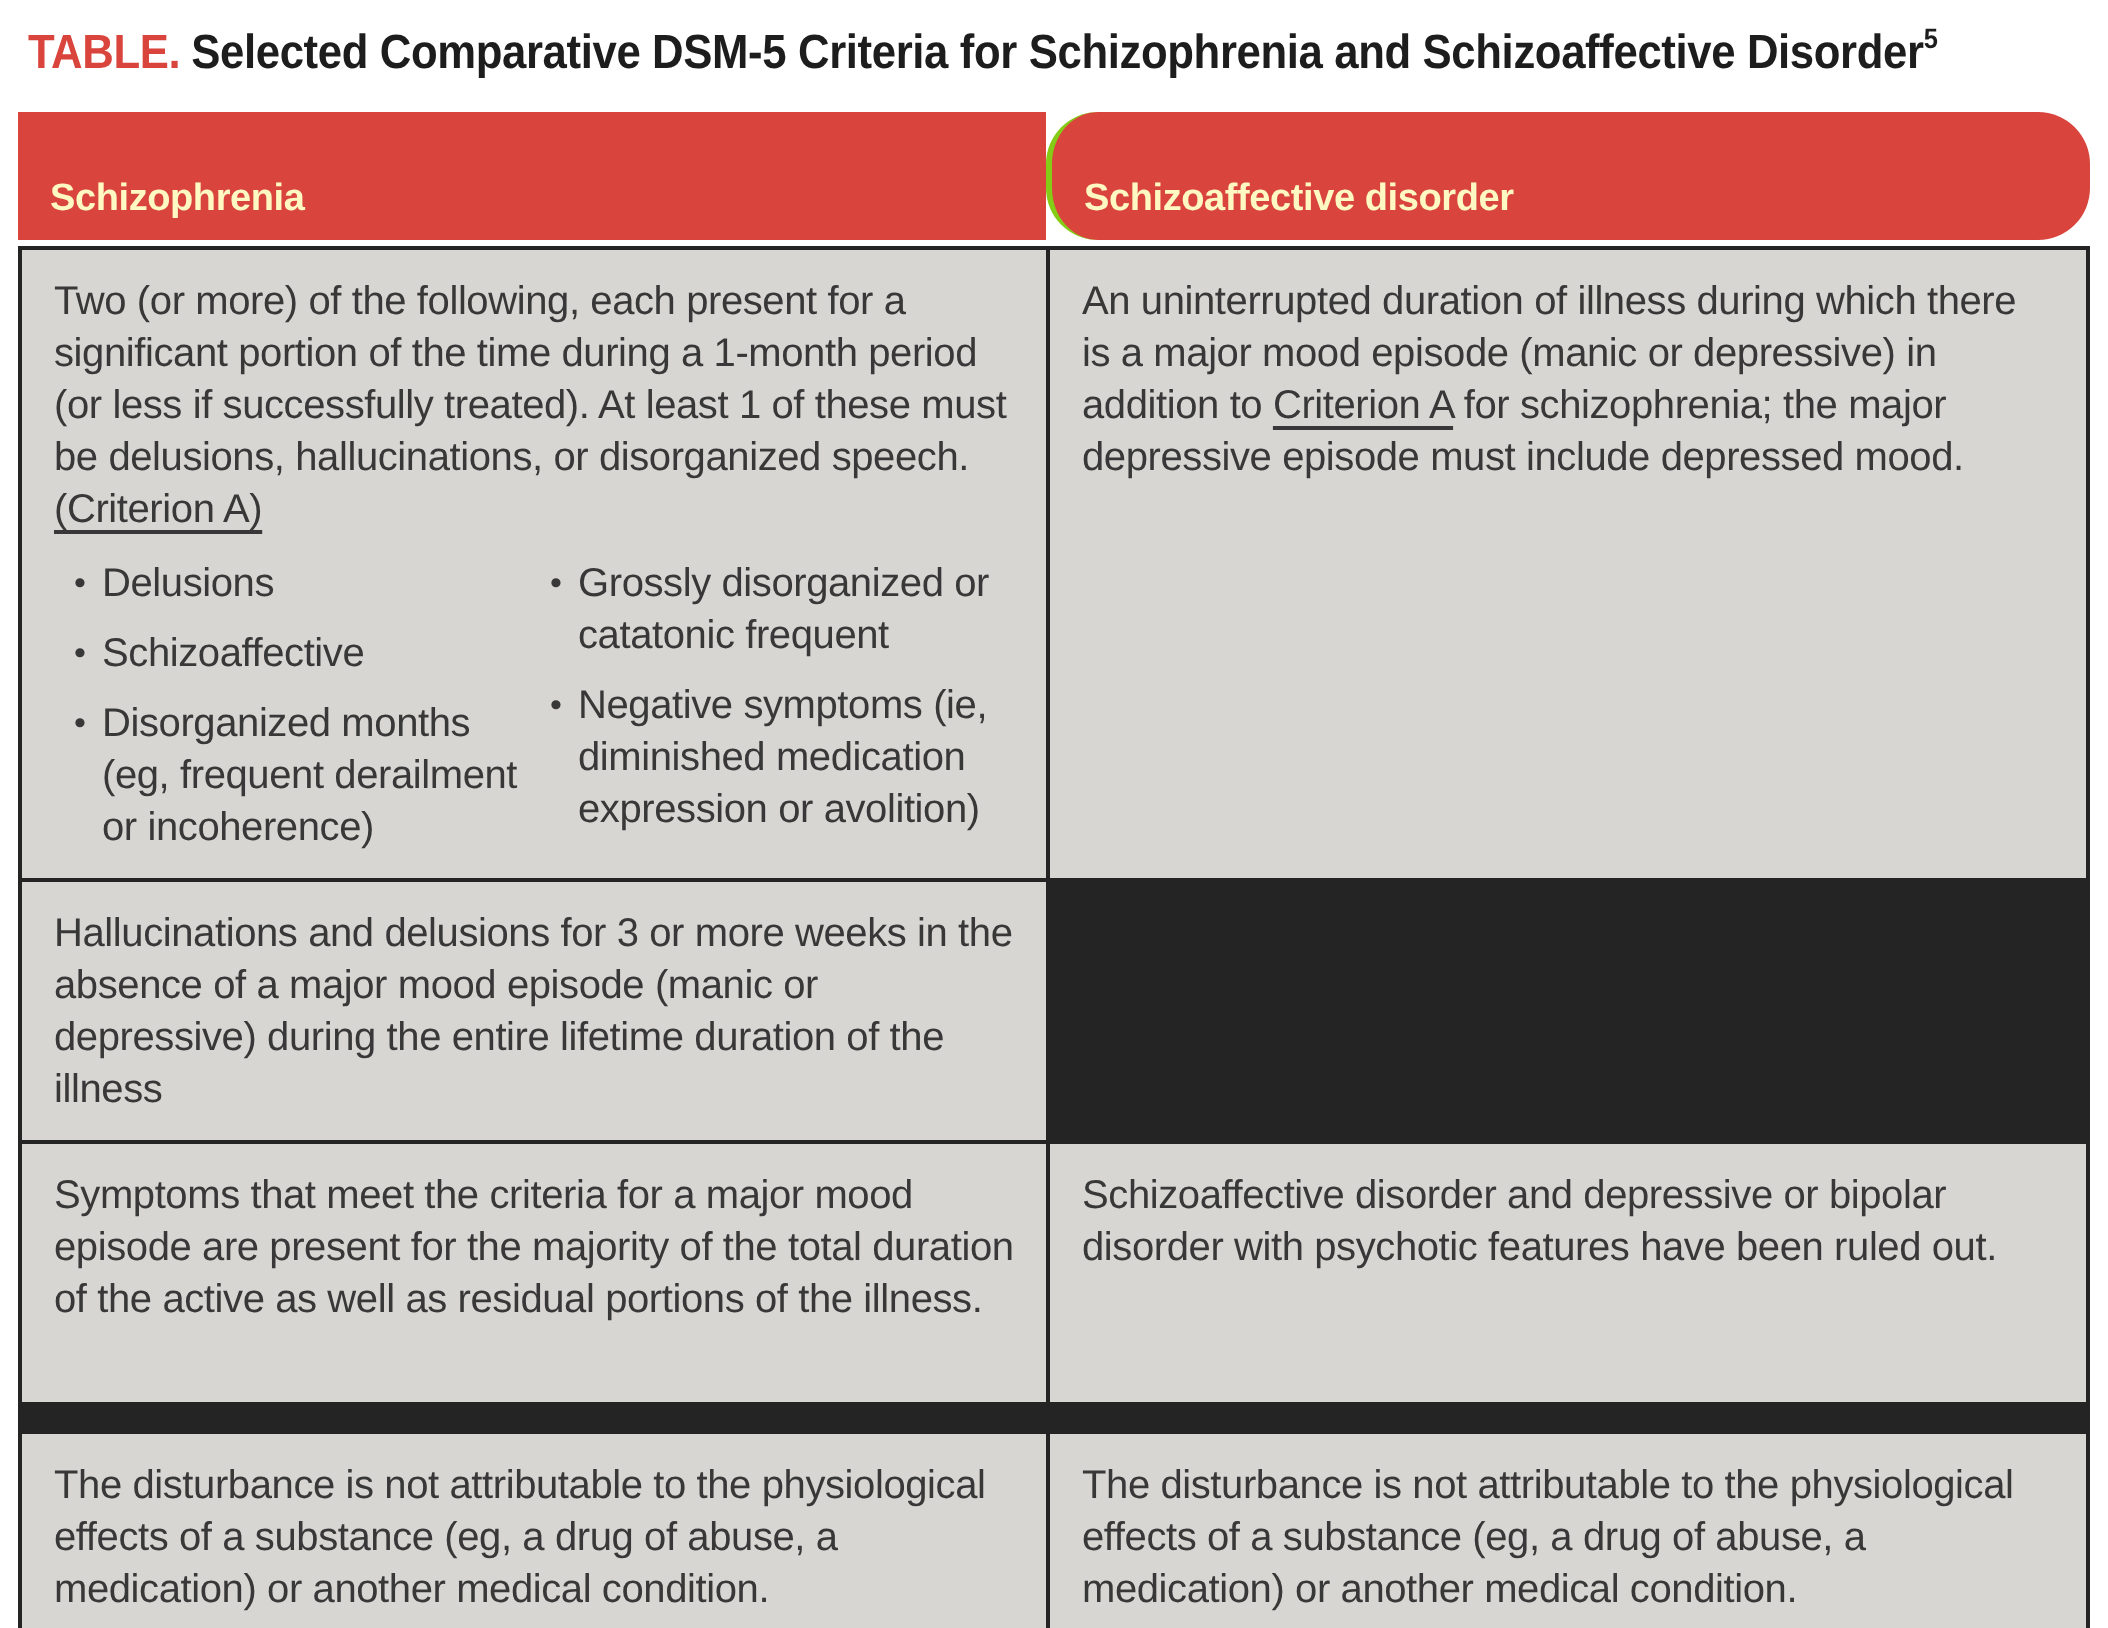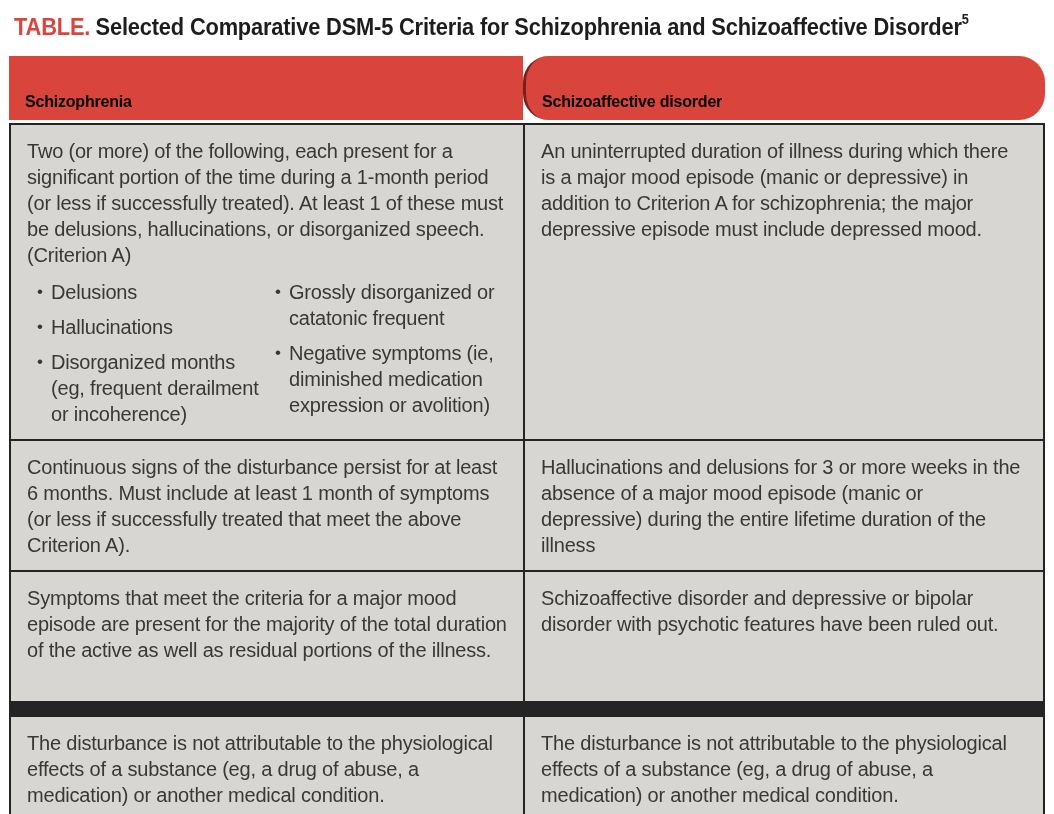--- a/index.html
+++ b/index.html
@@ -35,27 +35,27 @@
   .tbl{margin:15px 9px 0 9px;}
 
   .thead{
     display:grid;
     grid-template-columns:514fr 522fr;
     height:64px;
     margin-bottom:3px;
   }
   .th{
     background:var(--red);
-    color:#000000;
-    font-size:16px;font-weight:700;
+    color:#fef9c3;
+    font-size:19px;font-weight:700;
     letter-spacing:-0.2px;
     display:flex;align-items:flex-end;
     padding:0 16px 9px 16px;
   }
-  .th + .th{border-left:3px solid #7f1d1d;border-radius:26px;}
+  .th + .th{border-left:3px solid #84cc16;border-radius:26px;}
 
   .tbody{
     border:2px solid var(--border);
     background:var(--border);
     display:grid;
     row-gap:2px;
   }
   .tr{
     display:grid;
     grid-template-columns:514fr 520fr;
@@ -68,20 +68,21 @@
     line-height:1.3;
     letter-spacing:-0.2px;
     padding:13px 16px 12px 16px;
   }
   .tr-1 .td{min-height:305px;}
   .tr-2 .td{min-height:129px;}
   .tr-3 .td{min-height:129px;}
   .tr-4 .td{min-height:100px;margin-top:14px;}
 
   .u{
+    text-decoration:underline;
     text-decoration-thickness:1.5px;
     text-underline-offset:4px;
   }
 
   
   .bullets{
     display:grid;
     grid-template-columns:224px 1fr;
     column-gap:14px;
     margin:11px 0 0 10px;
@@ -113,21 +114,21 @@
         <div class="td">
           <p><span>Two (or more) of the following, each present for a significant portion of the time during a 1-month period (or less if successfully treated). At least 1 of these must be delusions, hallucinations, or disorganized speech. </span><span class="u">(Criterion A)</span></p>
           <div class="bullets">
             <div class="blist">
               <div class="bitem">
                 <span class="bchar">•</span>
                 <span class="btext">Delusions</span>
               </div>
               <div class="bitem">
                 <span class="bchar">•</span>
-                <span class="btext">Hallucinations</span>
+                <span class="btext">Schizoaffective</span>
               </div>
               <div class="bitem">
                 <span class="bchar">•</span>
                 <span class="btext">Disorganized months (eg, frequent derailment or incoherence)</span>
               </div>
             </div>
             <div class="blist">
               <div class="bitem">
                 <span class="bchar">•</span>
                 <span class="btext">Grossly disorganized or catatonic frequent</span>
@@ -138,23 +139,20 @@
               </div>
             </div>
           </div>
         </div>
         <div class="td">
           <p><span>An uninterrupted duration of illness during which there is a major mood episode (manic or depressive) in addition to </span><span class="u">Criterion A</span><span> for schizophrenia; the major depressive episode must include depressed mood.</span></p>
         </div>
       </div>
 
       <div class="tr tr-2">
-        <div class="td">
-          <p><span>Continuous signs of the disturbance persist for at least 6 months. Must include at least 1 month of symptoms (or less if successfully treated that meet the above </span><span class="u">Criterion A)</span><span>.</span></p>
-        </div>
         <div class="td">
           <p>Hallucinations and delusions for 3 or more weeks in the absence of a major mood episode (manic or depressive) during the entire lifetime duration of the illness</p>
         </div>
       </div>
 
       <div class="tr tr-3">
         <div class="td">
           <p>Symptoms that meet the criteria for a major mood episode are present for the majority of the total duration of the active as well as residual portions of the illness.</p>
         </div>
         <div class="td">

